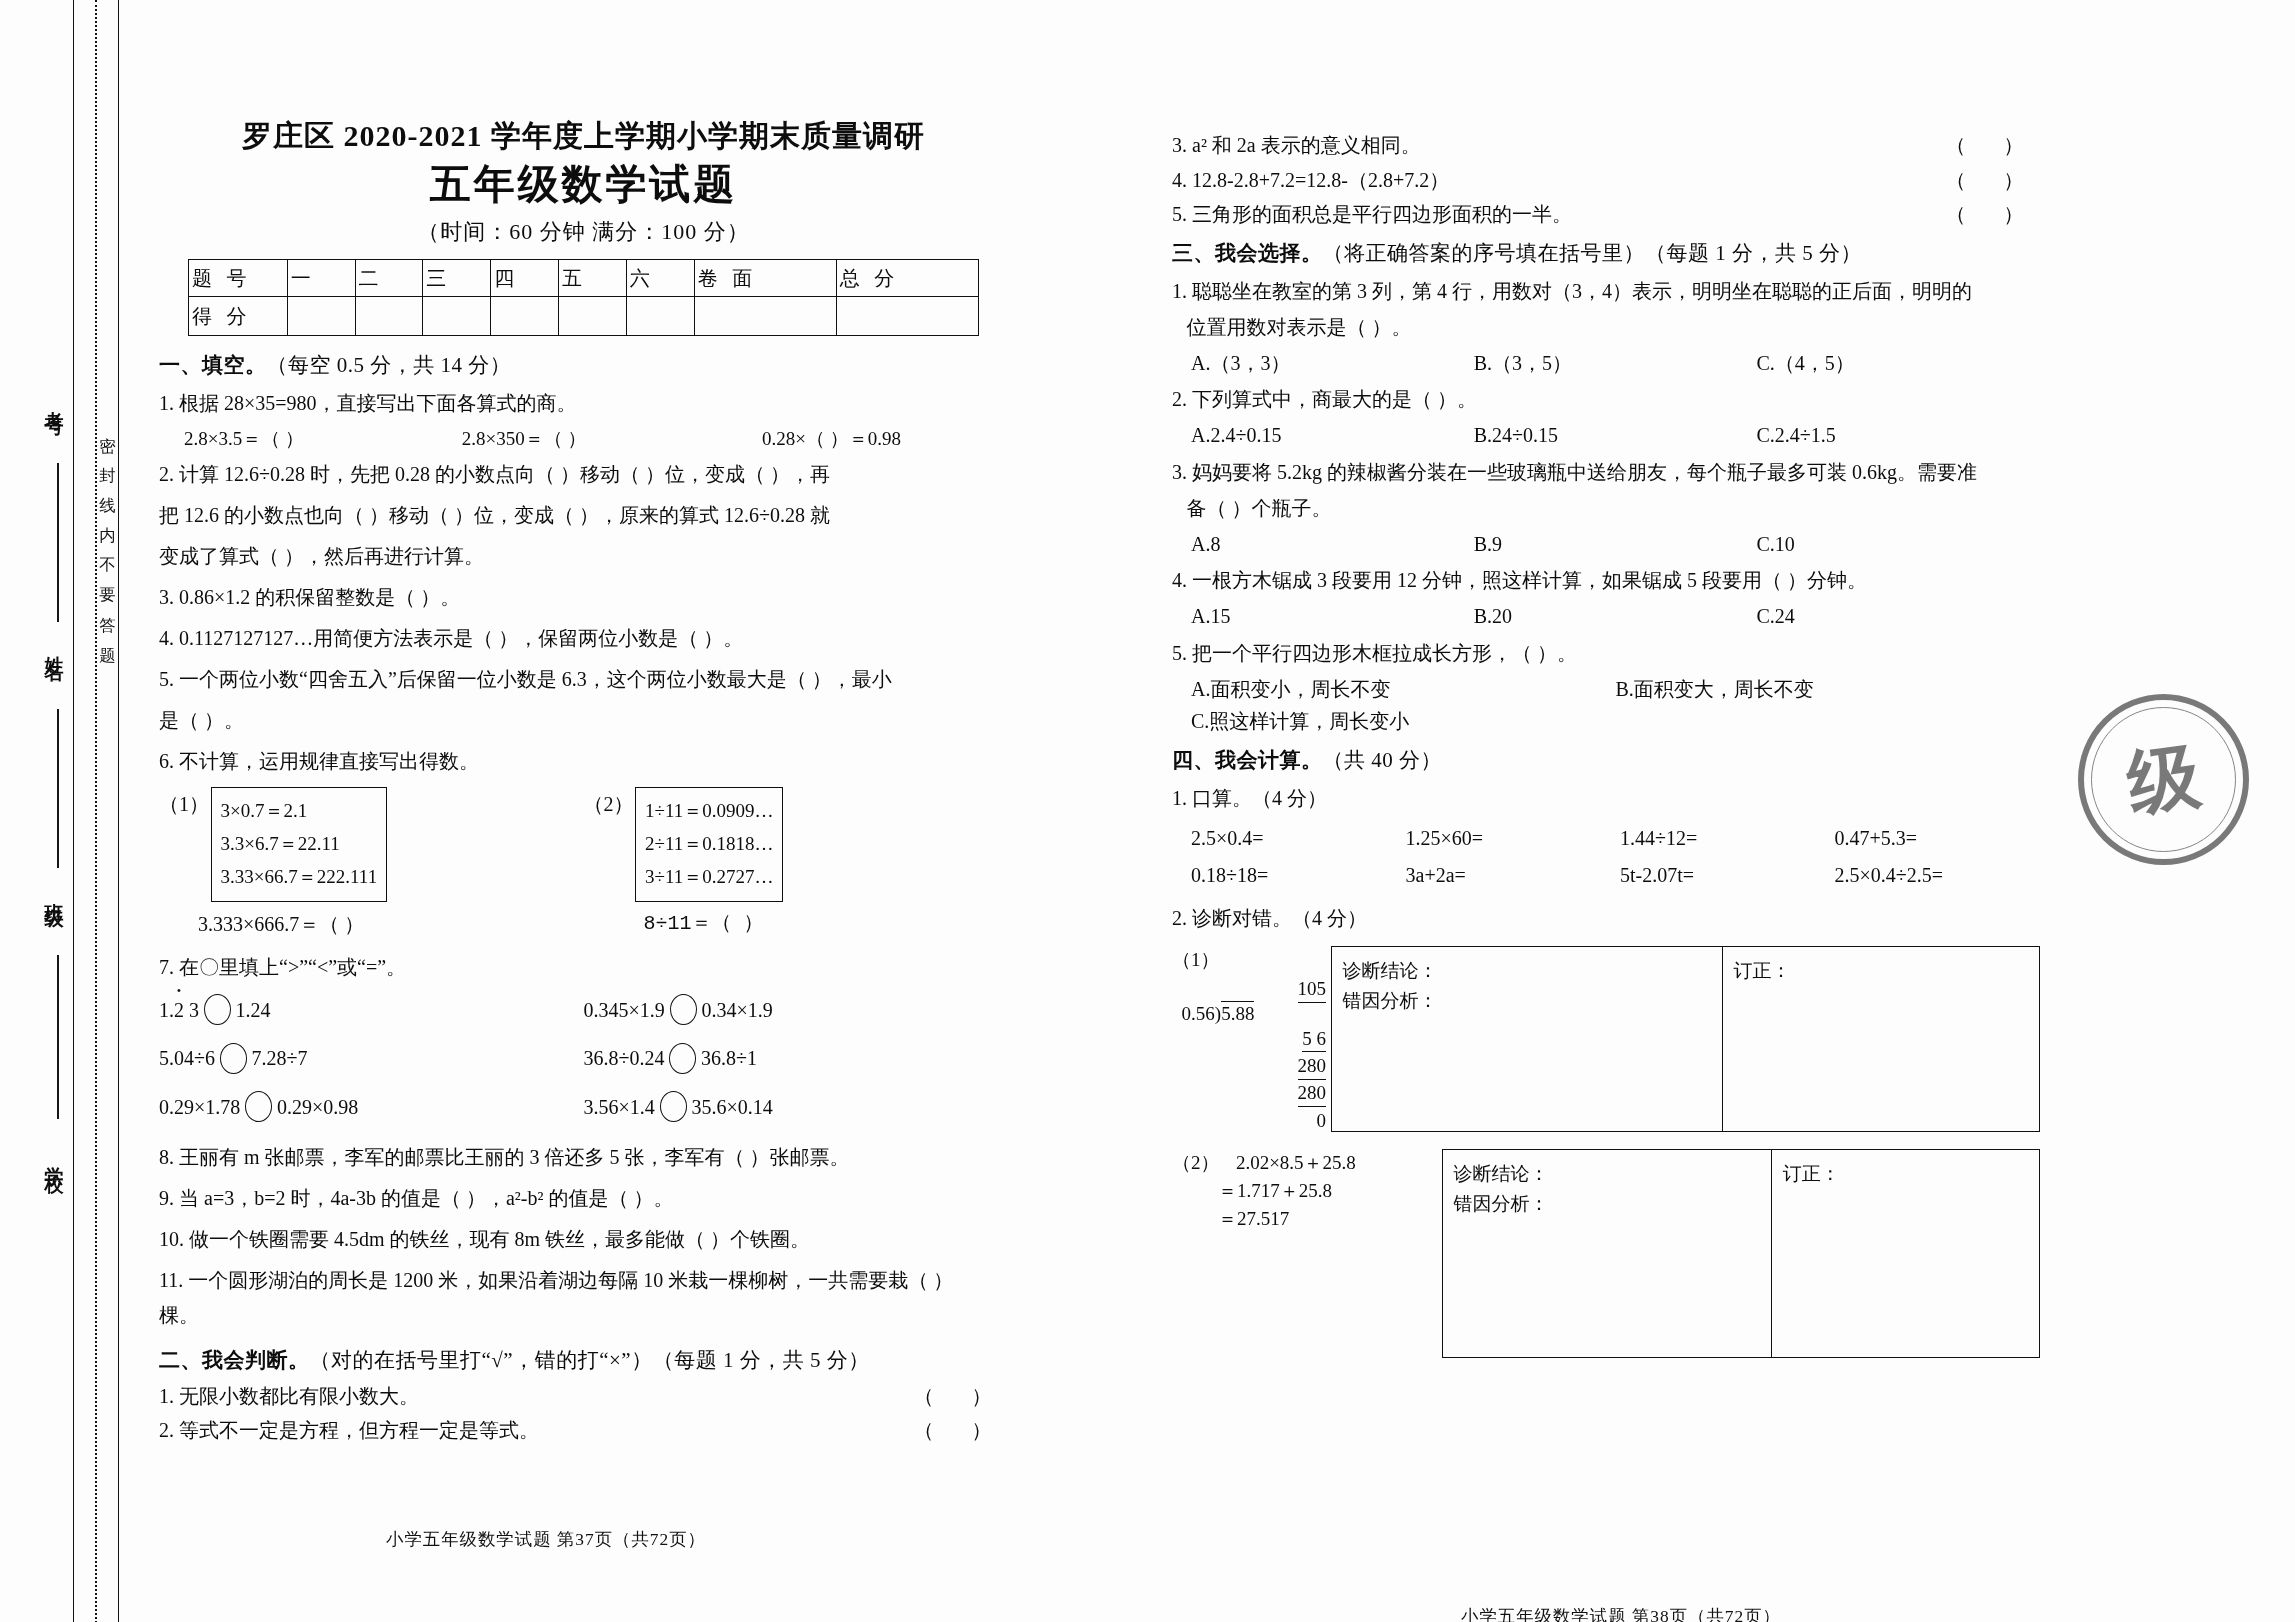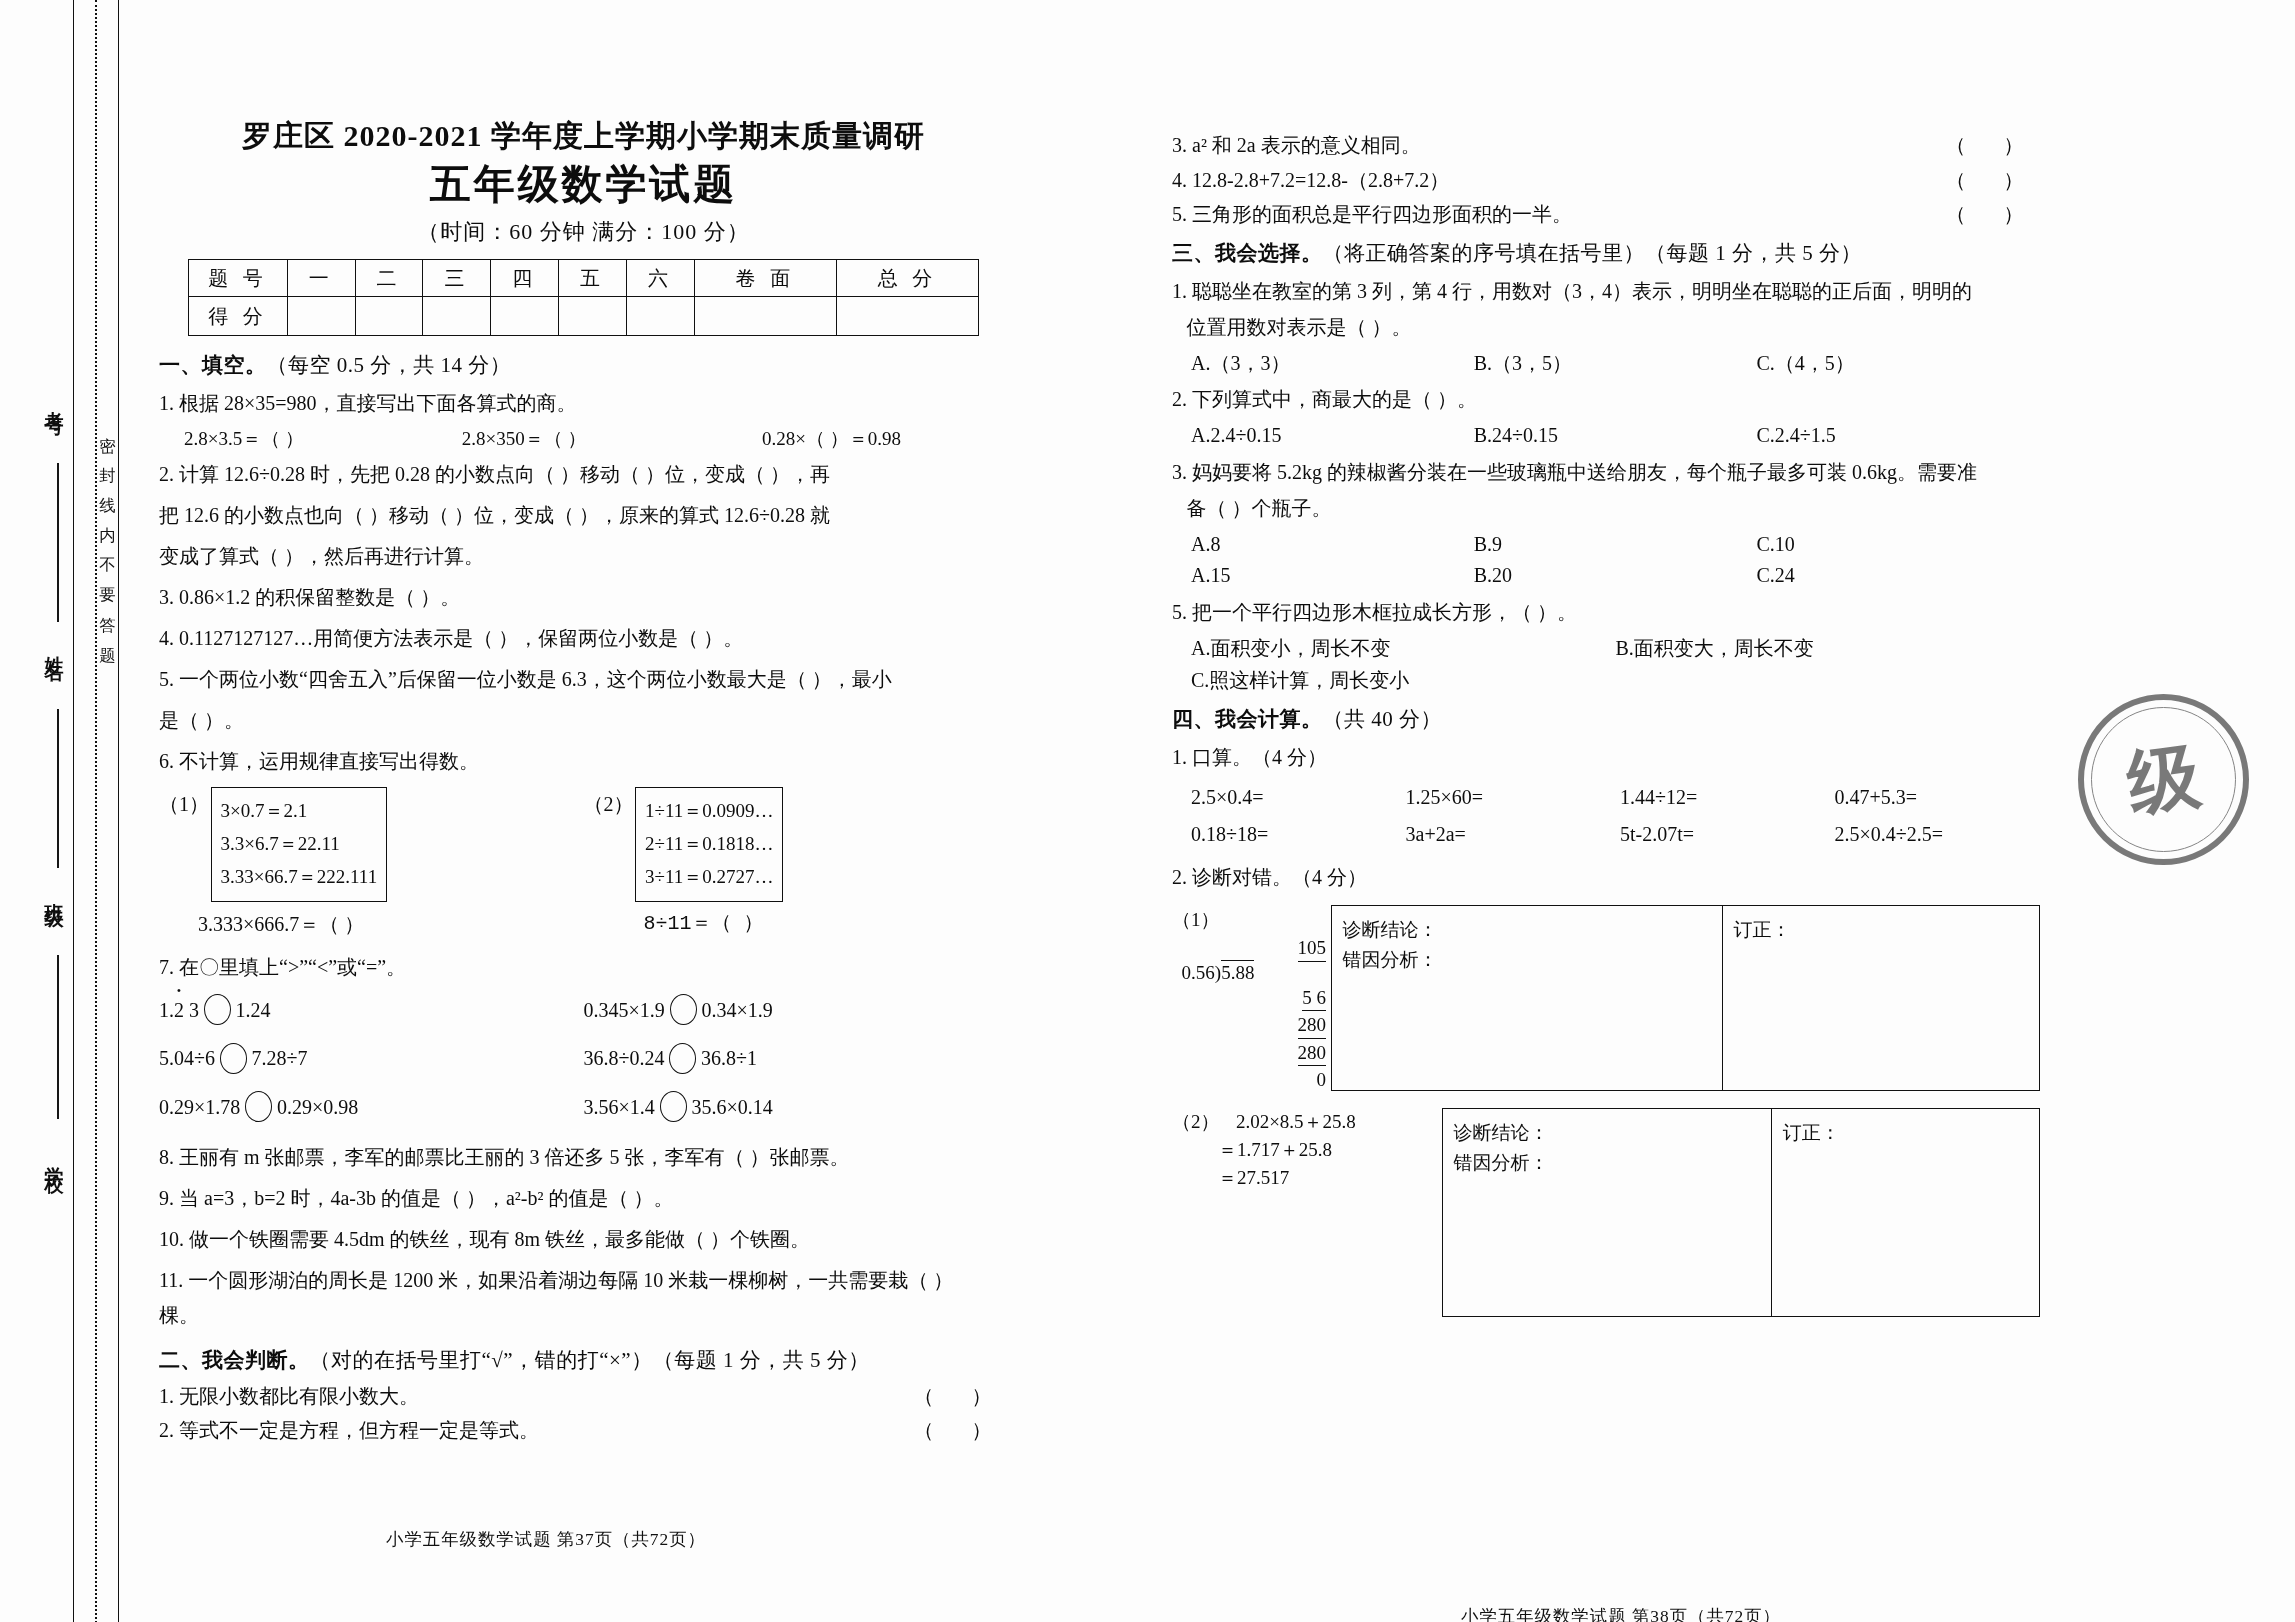--- a/index.html
+++ b/index.html
@@ -36,21 +36,21 @@
     font-size:41px;font-weight:bold;text-align:center;letter-spacing:2.9px;
     margin-top:12.5px;
   }
   .title3{font-size:22px;text-align:center;margin-top:16.4px;letter-spacing:1px;}
 
   
   table.score{
     border-collapse:collapse;margin:16.4px auto 0 auto;width:791px;
   }
   table.score td{
-    border:1.4px solid #111;height:36px;text-align:center;font-size:20px;
+    border:1.4px solid #111;height:36px;text-align:left;font-size:20px;
     letter-spacing:4.8px;padding:0 2.9px;
   }
   table.score td.hdr{width:92px;}
   table.score tr.empty td{height:38px;}
 
   
   .sec{font-size:21px;font-weight:bold;margin-top:14.5px;letter-spacing:0.5px;}
   .sec span.norm{font-weight:normal;}
   .q{font-size:20px;margin-top:12.5px;line-height:1.42;}
   .row3{display:flex;margin-top:11.6px;gap:43px;}
@@ -314,20 +314,21 @@
     </div>
 
     <div class="q">3. 妈妈要将 5.2kg 的辣椒酱分装在一些玻璃瓶中送给朋友，每个瓶子最多可装 0.6kg。需要准</div>
     <div class="q" style="margin-top:7.7px;margin-left:14.5px;">备（        ）个瓶子。</div>
     <div class="opts" style="margin-left:19px;">
       <div>A.8</div>
       <div>B.9</div>
       <div>C.10</div>
     </div>
 
+    <div class="q">4. 一根方木锯成 3 段要用 12 分钟，照这样计算，如果锯成 5 段要用（        ）分钟。</div>
     <div class="opts" style="margin-left:19px;">
       <div>A.15</div>
       <div>B.20</div>
       <div>C.24</div>
     </div>
 
     <div class="q">5. 把一个平行四边形木框拉成长方形，（        ）。</div>
     <div class="opts wide" style="margin-left:19px;">
       <div>A.面积变小，周长不变</div>
       <div>B.面积变大，周长不变</div>

